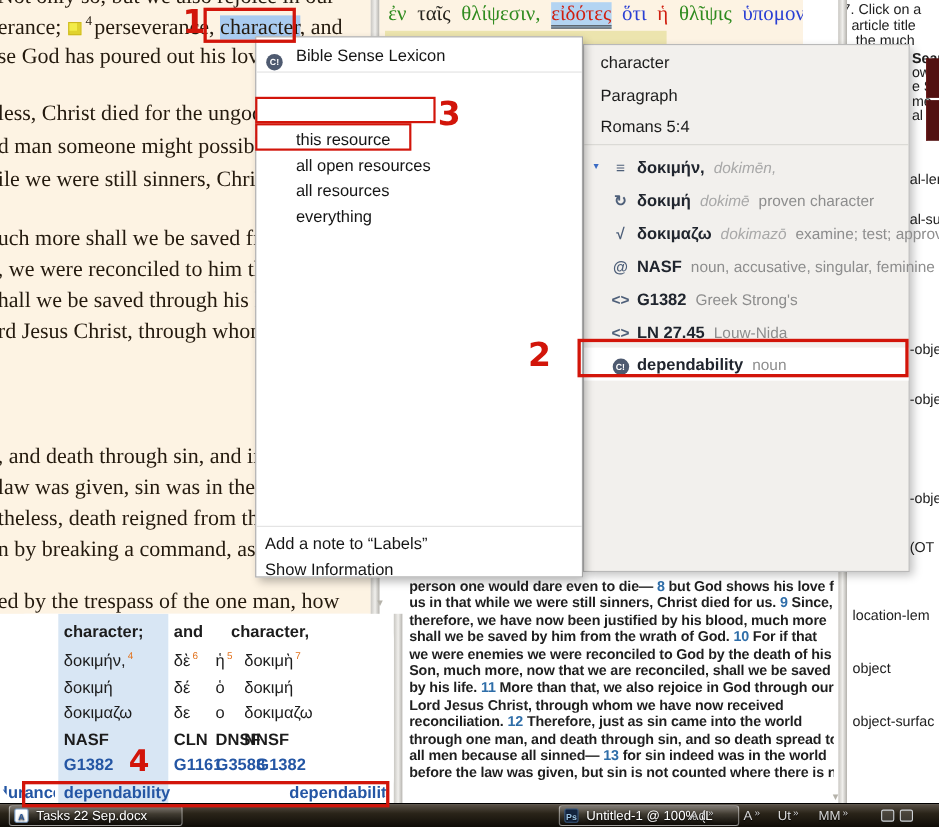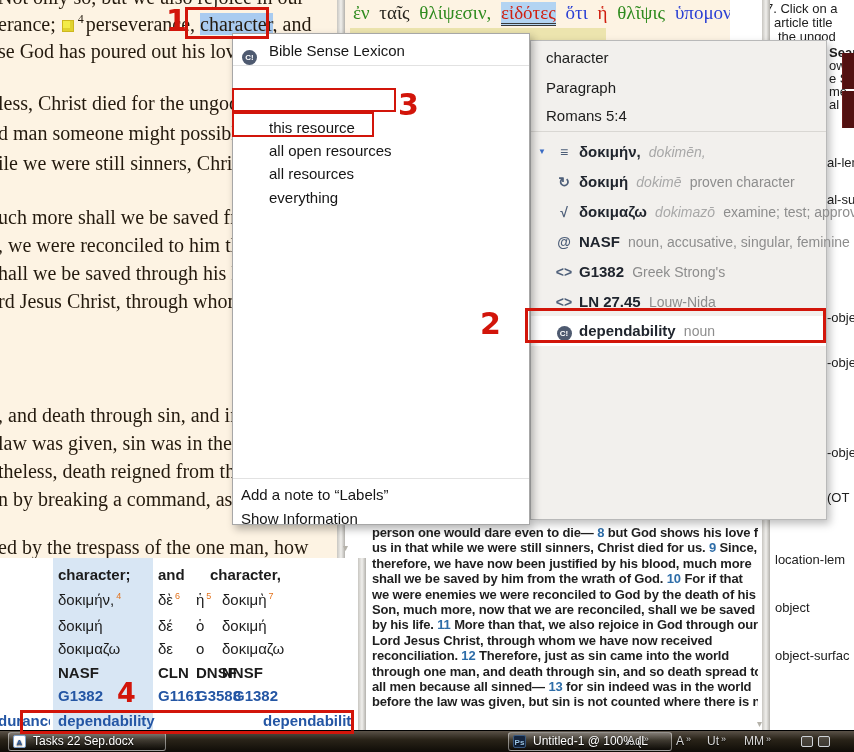--- a/index.html
+++ b/index.html
@@ -31,21 +31,21 @@
   .vsplit { position:absolute; width:8px; background:linear-gradient(90deg,#c8c6c1,#f0efec 50%,#b3b1ac); }
 
   
   .right-panel { position:absolute; left:770px; top:0; width:84px; height:730px;
     background:#fff; font-size:13px; color:#202020; overflow:hidden; }
   .rp-frag { position:absolute; white-space:nowrap; }
   .rp-bold { font-weight:bold; }
   .maroon-block { position:absolute; left:72px; width:12px; background:#521111; border-left:1px solid #6a1a1a; }
 
   
-  .bl-pane { position:absolute; left:0; top:558px; width:358px; height:172px; background:#fff; overflow:hidden; }
+  .bl-pane { position:absolute; left:0; top:558px; width:358px; height:172px; background:#fff; overflow:hidden;border-radius:23px; }
   .hl-col { position:absolute; left:53px; top:0; width:100px; height:172px; background:#d8e6f4; }
   .tcell { position:absolute; white-space:nowrap; font-size:15px; color:#1c1c1c; }
   .semib { font-weight:bold; }
   .tlink { color:#2456a4; font-weight:bold; }
   .c0cut { width:52px; text-align:right; overflow:hidden; }
   .onum { color:#e2731e; font-size:9px; font-weight:normal; margin-left:2px; }
   .scroll-tri { position:absolute; font-size:10px; color:#b5b2aa; z-index:4; }
 
   
   .esv-pane { position:absolute; left:366px; top:45px; width:396px; height:685px; background:#fff; overflow:hidden; }
@@ -140,21 +140,21 @@
       <span class="g-red">ἡ</span>
       <span class="g-green">θλῖψις</span>
       <span class="g-blue">ὑπομονὴν</span>
     </div>
     <div class="yellow-bar"></div>
   </div>
 
   <div class="right-panel">
     <div class="rp-frag" style="left:-4px; top:1px">7. Click on a</div>
     <div class="rp-frag" style="left:4px; top:15px">article title</div>
-    <div class="rp-frag" style="left:8px; top:29px">the ungod</div>
+    <div class="rp-frag" style="left:8px; top:29px">the much</div>
     <div class="rp-frag rp-bold" style="left:59px; top:45px">Searc</div>
     <div class="rp-frag" style="left:59px; top:58px">owing</div>
     <div class="rp-frag" style="left:59px; top:71px">e Sear</div>
     <div class="rp-frag" style="left:59px; top:84px">me</div>
     <div class="rp-frag" style="left:59px; top:97px">al</div>
     <div class="rp-frag" style="left:57px; top:155px">al-lem</div>
     <div class="rp-frag" style="left:57px; top:192px">al-sur</div>
     <div class="rp-frag" style="left:57px; top:310px">-obje</div>
     <div class="rp-frag" style="left:57px; top:355px">-obje</div>
     <div class="rp-frag" style="left:57px; top:445px">-obje</div>

